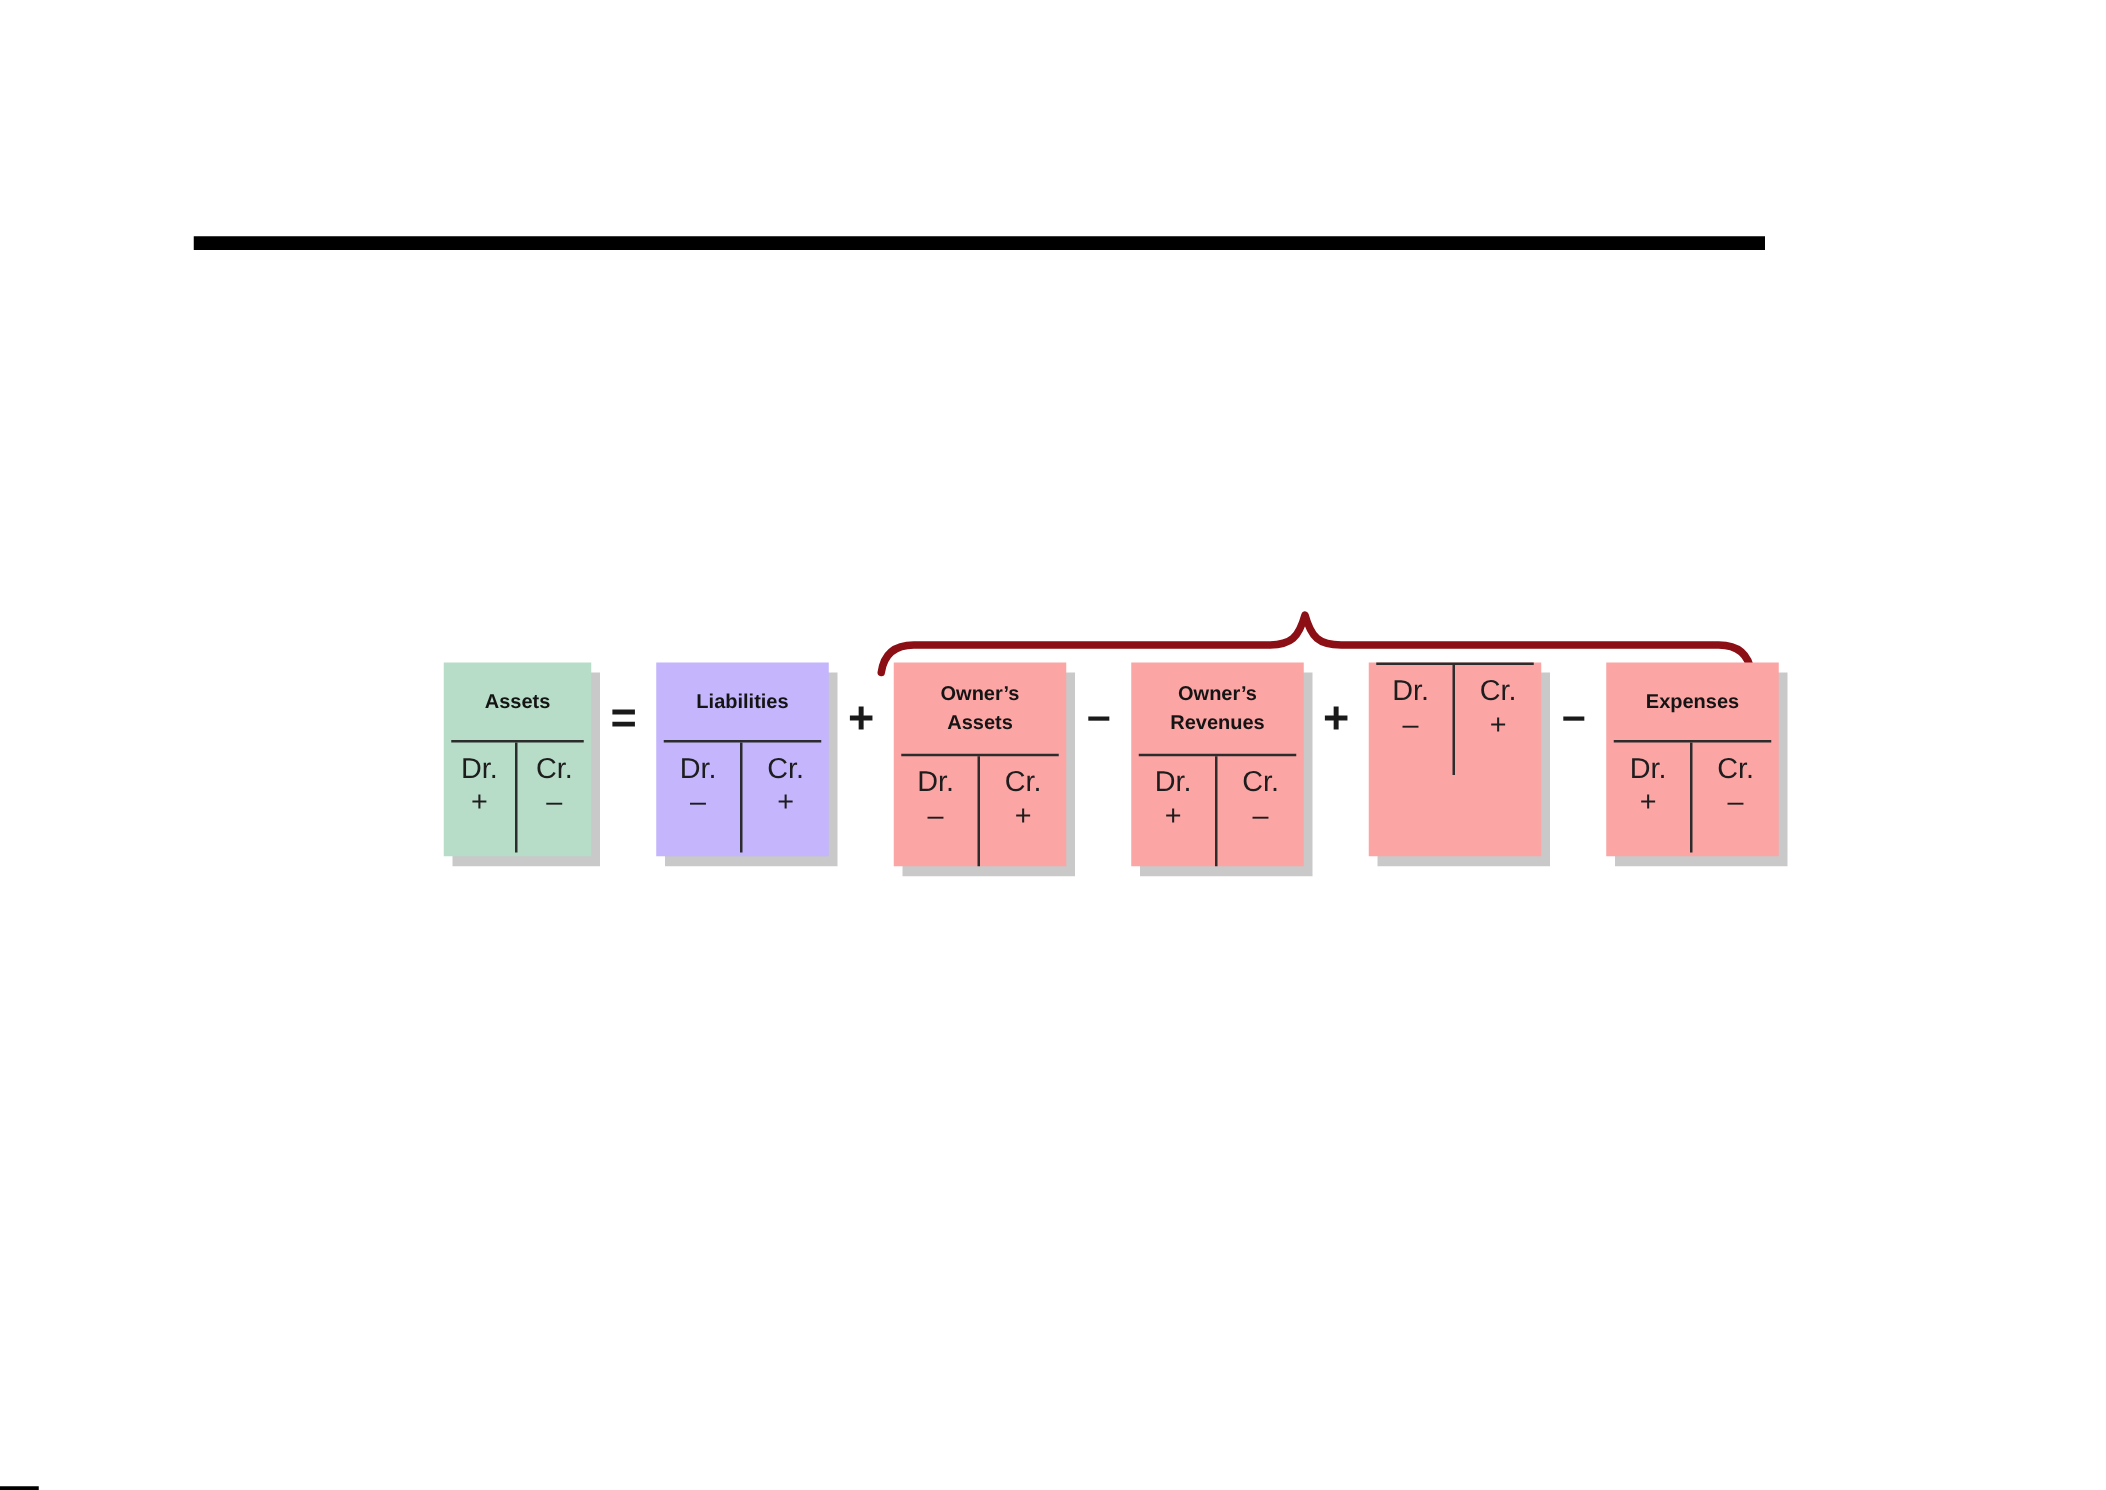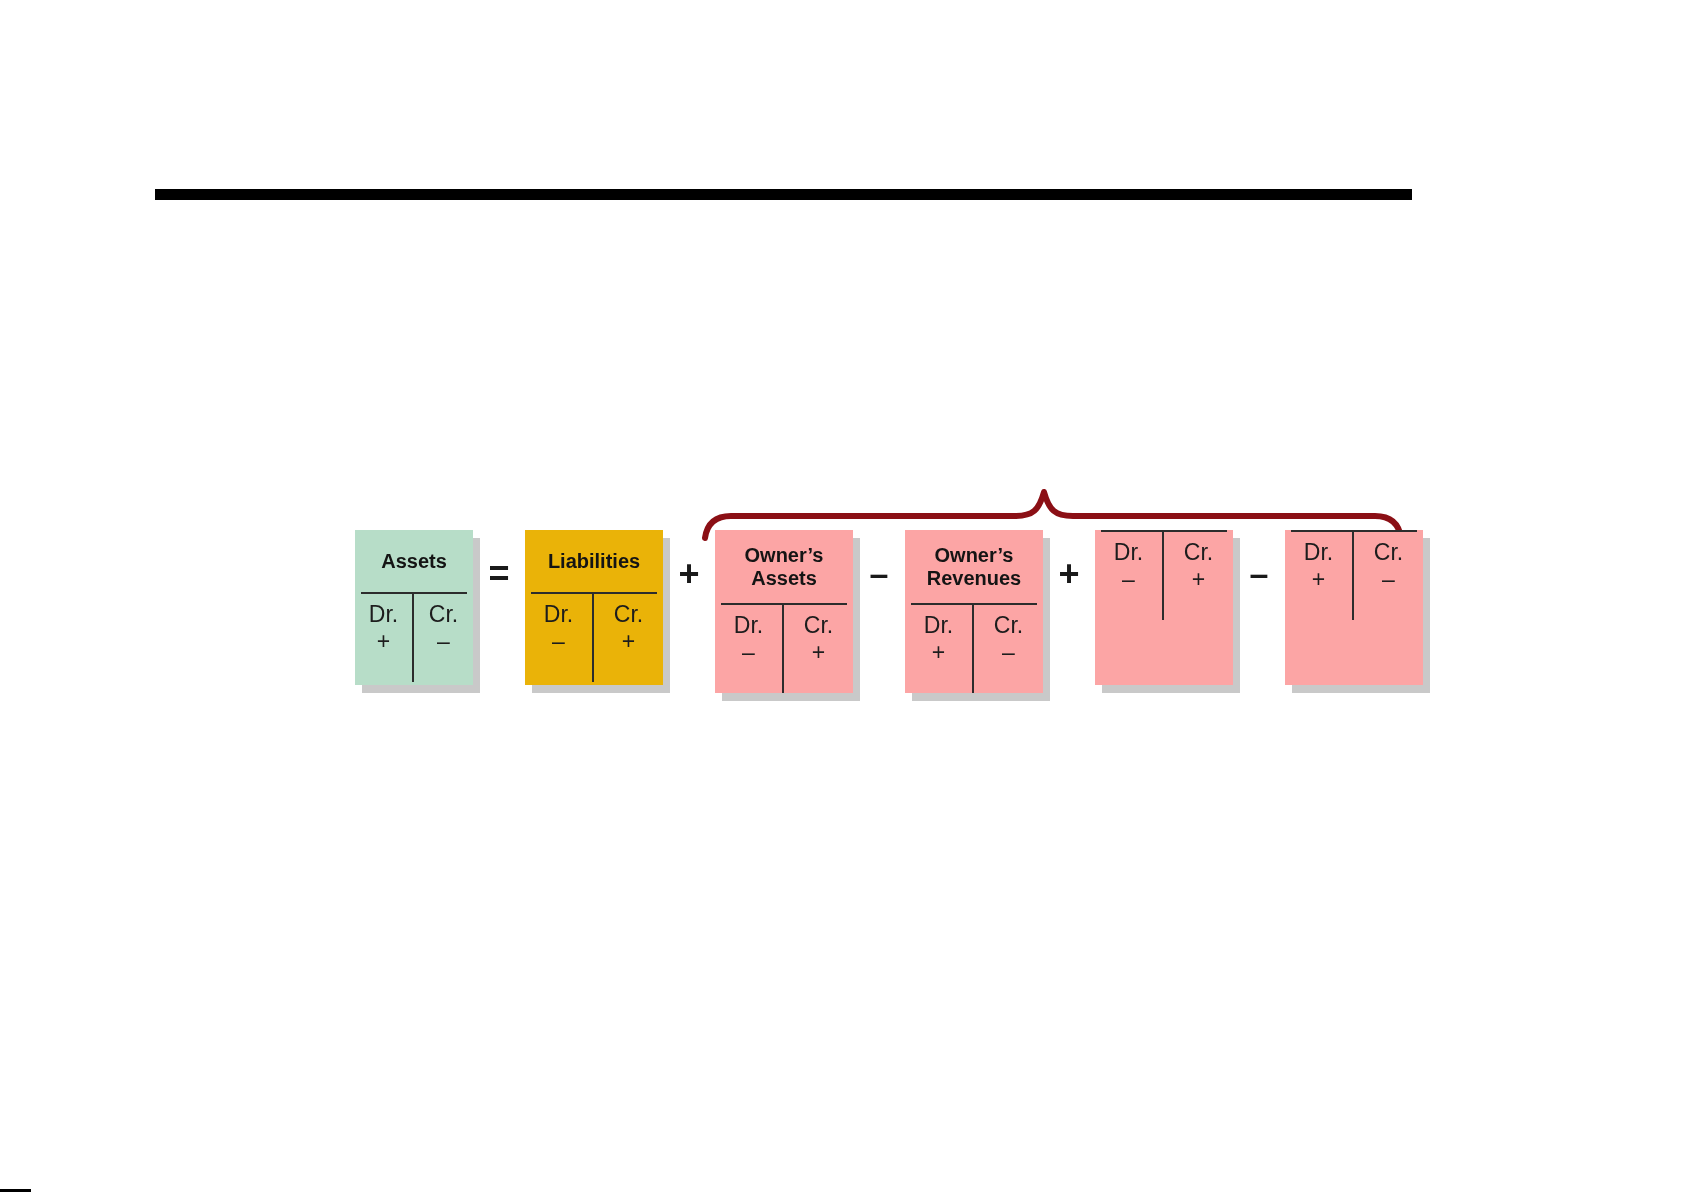--- a/index.html
+++ b/index.html
@@ -111,21 +111,21 @@
     min-height: 155px;
     padding: 0;
     box-sizing: border-box;
   }
   .taccount.wide .body { width: 138px; }
 
   .tt-title {
     text-align: center;
     font-family: "Liberation Sans", sans-serif;
     font-weight: 700;
-    font-size: 20px;
+    font-size: 16px;
     line-height: 23px;
     color: #141414;
     padding: 14px 4px 13px 4px;
     min-height: 62px;
     box-sizing: border-box;
     display: flex;
     align-items: center;
     justify-content: center;
   }
   .tt-title .l2 { display: block; }
@@ -159,21 +159,21 @@
     font-family: "Liberation Sans", sans-serif;
     font-size: 23px;
     line-height: 26px;
     color: #1d1d1d;
     font-weight: 400;
     margin-top: 1px;
   }
 
   
   .pal-green .body { background: #b7ddc8; }
-  .pal-pink  .body { background: #eab308; }
+  .pal-pink  .body { background: #c4b5fd; }
   .pal-blue  .body { background: #fca5a5; }
 </style>
 </head>
 <body>
 
 <div id="top-rule"></div>
 
 <div id="equation">
 
   <svg class="brace-layer" viewBox="0 0 1060 80" preserveAspectRatio="none" aria-hidden="true">
@@ -297,20 +297,23 @@
           </div>
         </div>
       </div>
     </div>
 
     <div class="op minus">–</div>
 
     <div class="taccount pal-blue wide">
       <div class="shadow"></div>
       <div class="body">
+        <div class="tt-title">
+          <span>Expenses</span>
+        </div>
         <div class="tt-rule"></div>
         <div class="tt-cols">
           <div class="tt-col left">
             <div class="tt-dr">Dr.</div>
             <div class="tt-sign">+</div>
           </div>
           <div class="tt-col">
             <div class="tt-dr">Cr.</div>
             <div class="tt-sign">–</div>
           </div>

